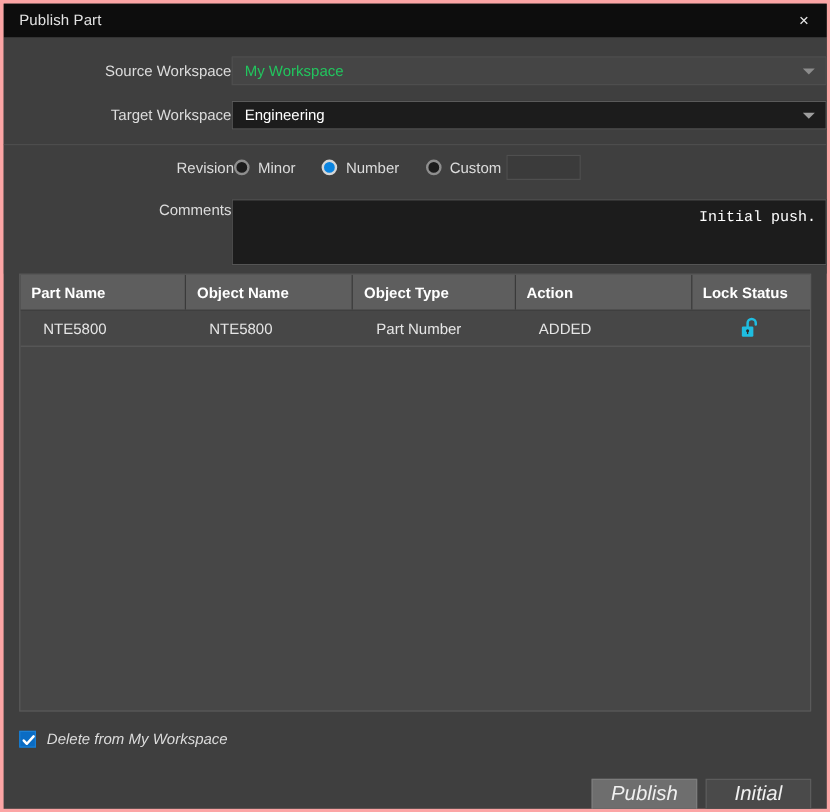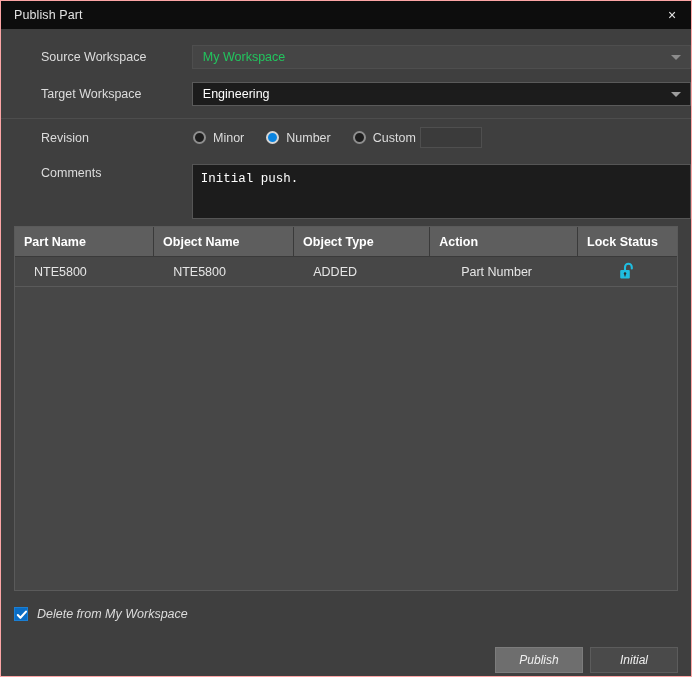--- a/index.html
+++ b/index.html
@@ -10,22 +10,23 @@
   body {
     font-family: "Liberation Sans", sans-serif;
   }
 
   .window {
     position: relative;
     width: 692px;
     height: 677px;
     box-sizing: border-box;
     background: #3f3f3f;
-    border: 1px solid #fca5a5;
+    border: 3px solid #fca5a5;
     overflow: hidden;
+    text-align: right;
   }
 
   
   .titlebar {
     position: relative;
     height: 28px;
     background: #0d0d0d;
     display: flex;
     align-items: center;
     box-sizing: border-box;
@@ -250,21 +251,21 @@
   }
 
   .button-row {
     display: flex;
     justify-content: flex-end;
     margin-top: 14px;
   }
   .btn {
     width: 88px;
     height: 26px;
-    font-size: 12px;
+    font-size: 17px;
     color: #f0f0f0;
     border: 1px solid #5f5f5f;
     box-sizing: border-box;
     display: flex;
     align-items: center;
     justify-content: center;
     cursor: pointer;
     margin-left: 7px;
   }
   .btn.primary { background: #6e6e6e; border-color: #7c7c7c; }
@@ -337,22 +338,22 @@
       <div class="th c1">Part Name</div>
       <div class="th c2">Object Name</div>
       <div class="th c3">Object Type</div>
       <div class="th c4">Action</div>
       <div class="th c5">Lock Status</div>
     </div>
 
     <div class="table-row">
       <div class="td c1">NTE5800</div>
       <div class="td c2">NTE5800</div>
+      <div class="td c3">Part Number</div>
       <div class="td c4">ADDED</div>
-      <div class="td c3">Part Number</div>
       <div class="td c5 center">
         <span>
           <svg class="lock-icon" width="20" height="21" viewBox="0 0 20 21">
             <path d="M7 9 V6.2 a3.4 3.4 0 0 1 6.8 0 V7.4" fill="none" stroke="#1fbde0" stroke-width="2.1" stroke-linecap="round"></path>
             <rect x="2.2" y="9" width="9.6" height="8.6" rx="1.1" fill="#1fbde0"></rect>
             <circle cx="7" cy="12.6" r="1.25" fill="#2b2b2b"></circle>
             <rect x="6.45" y="12.8" width="1.1" height="2.6" fill="#2b2b2b"></rect>
           </svg>
         </span>
       </div>

